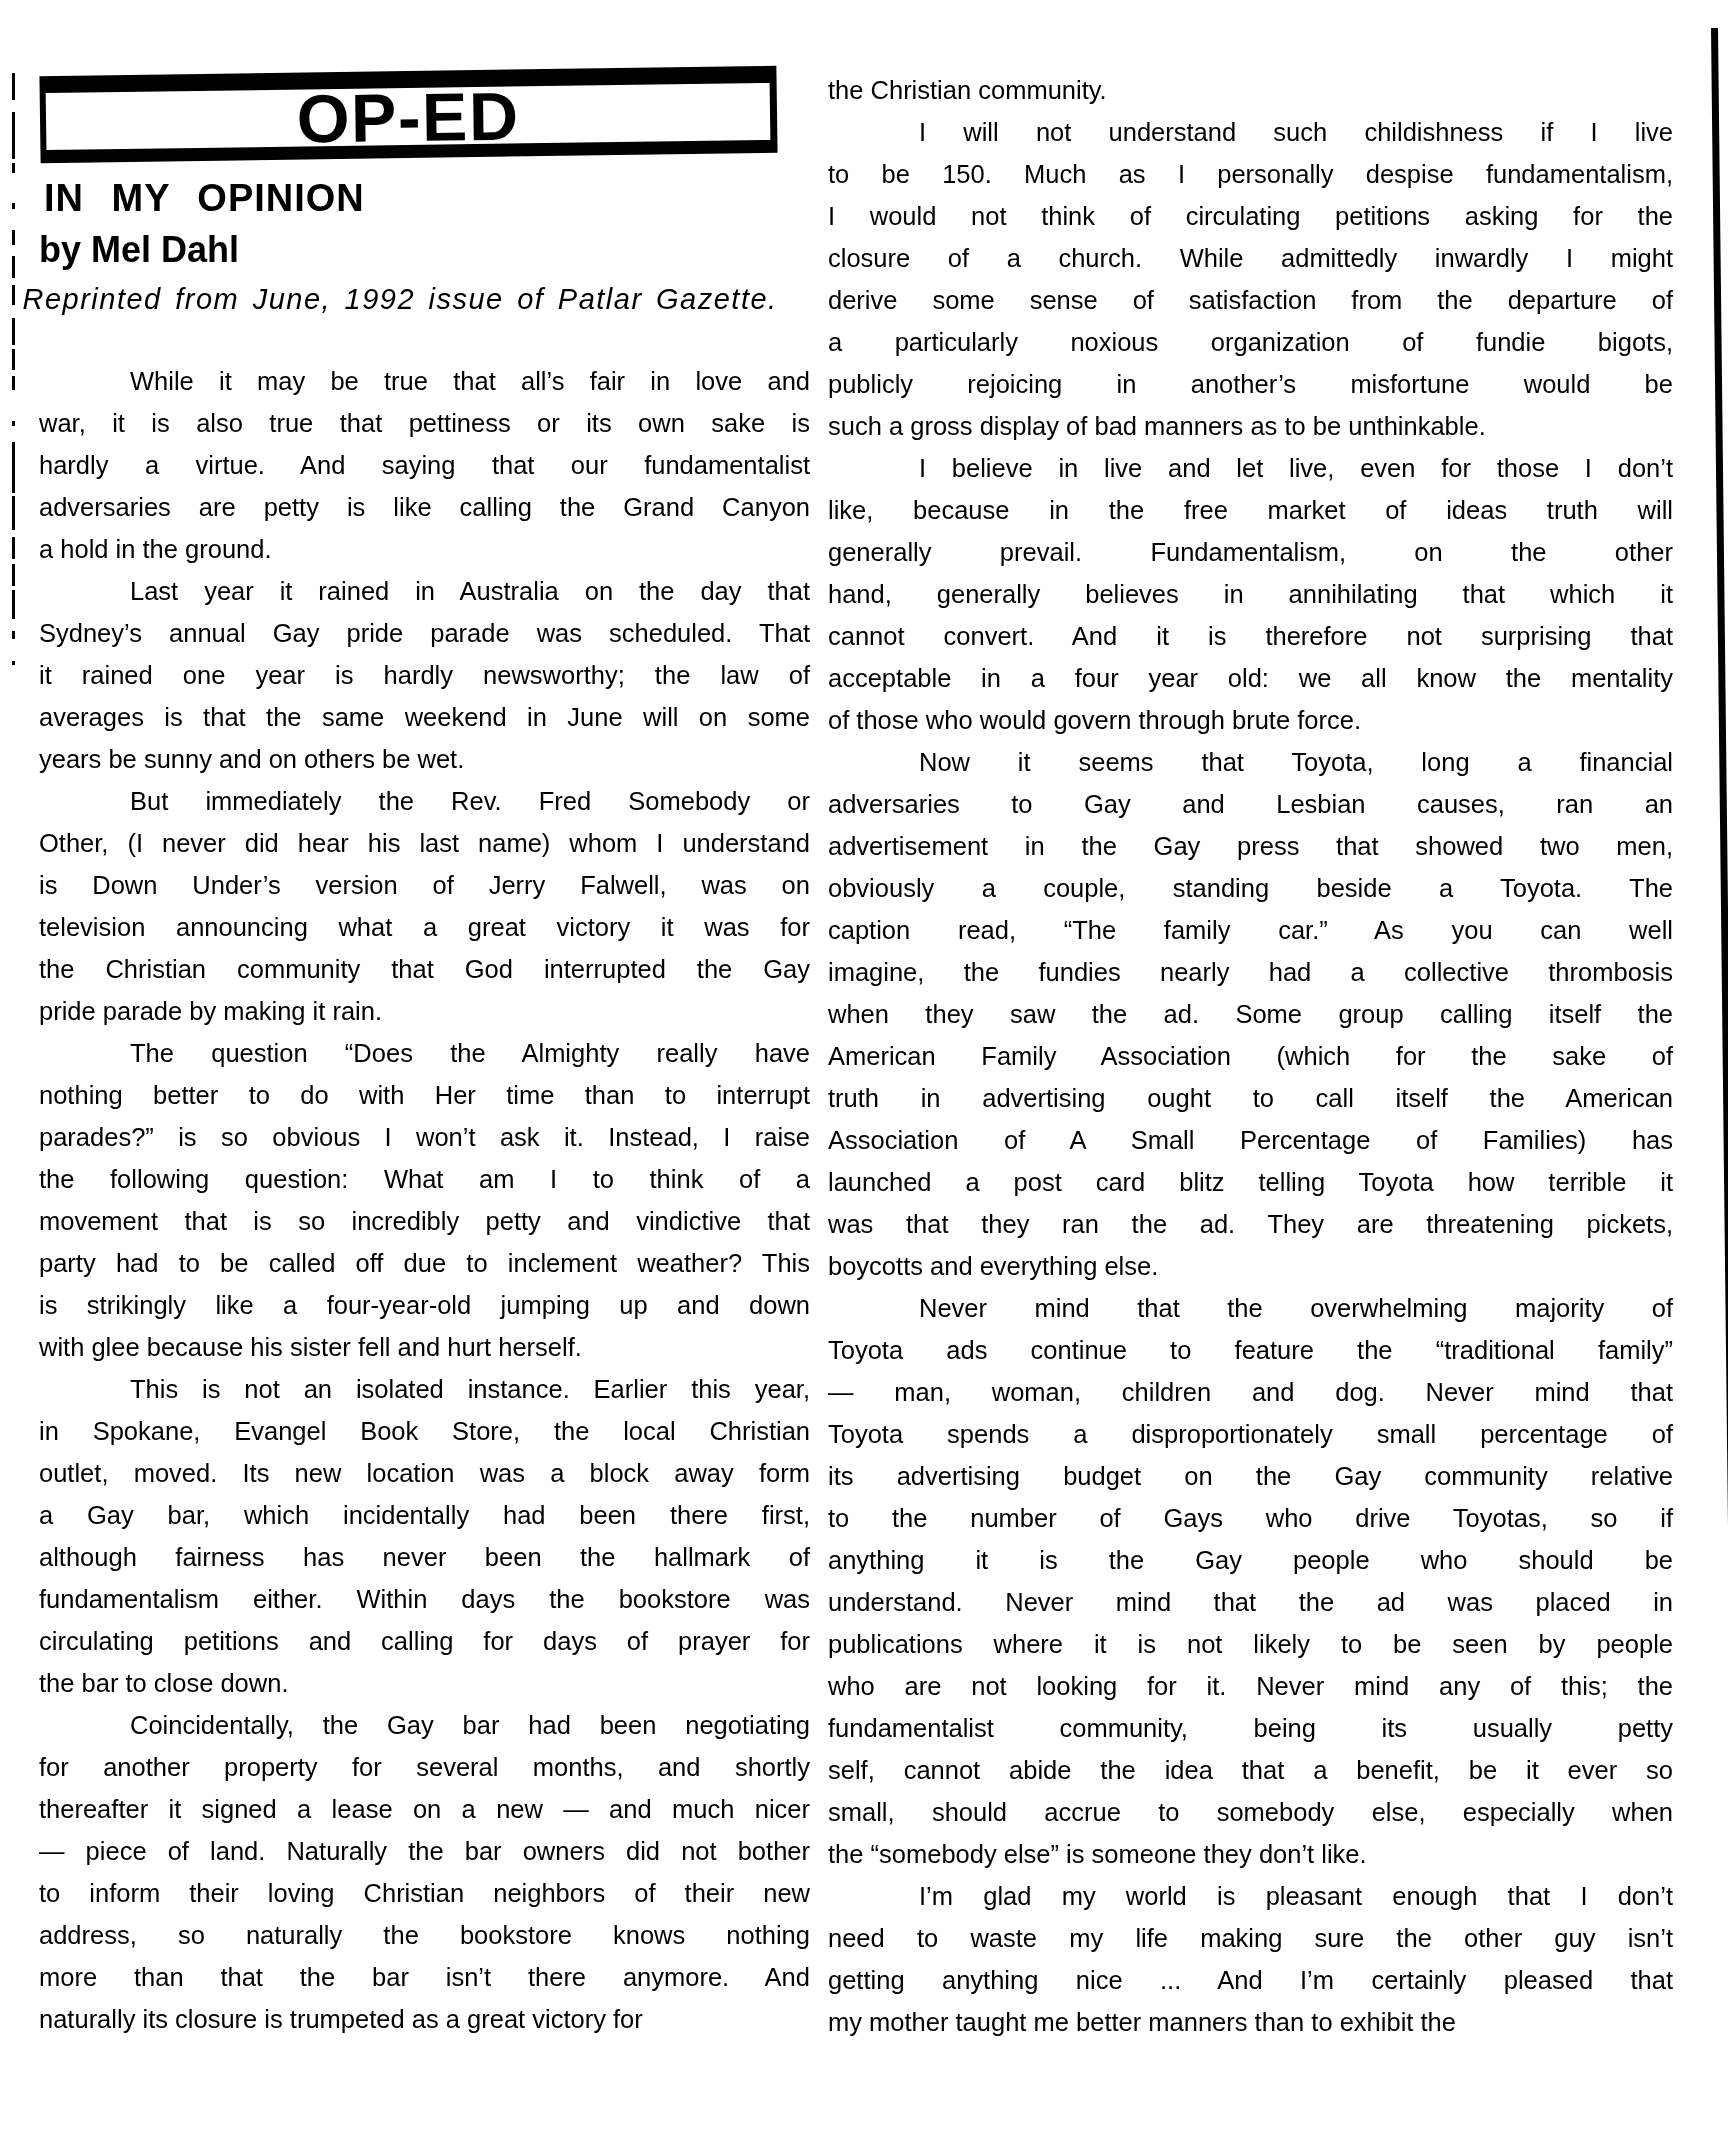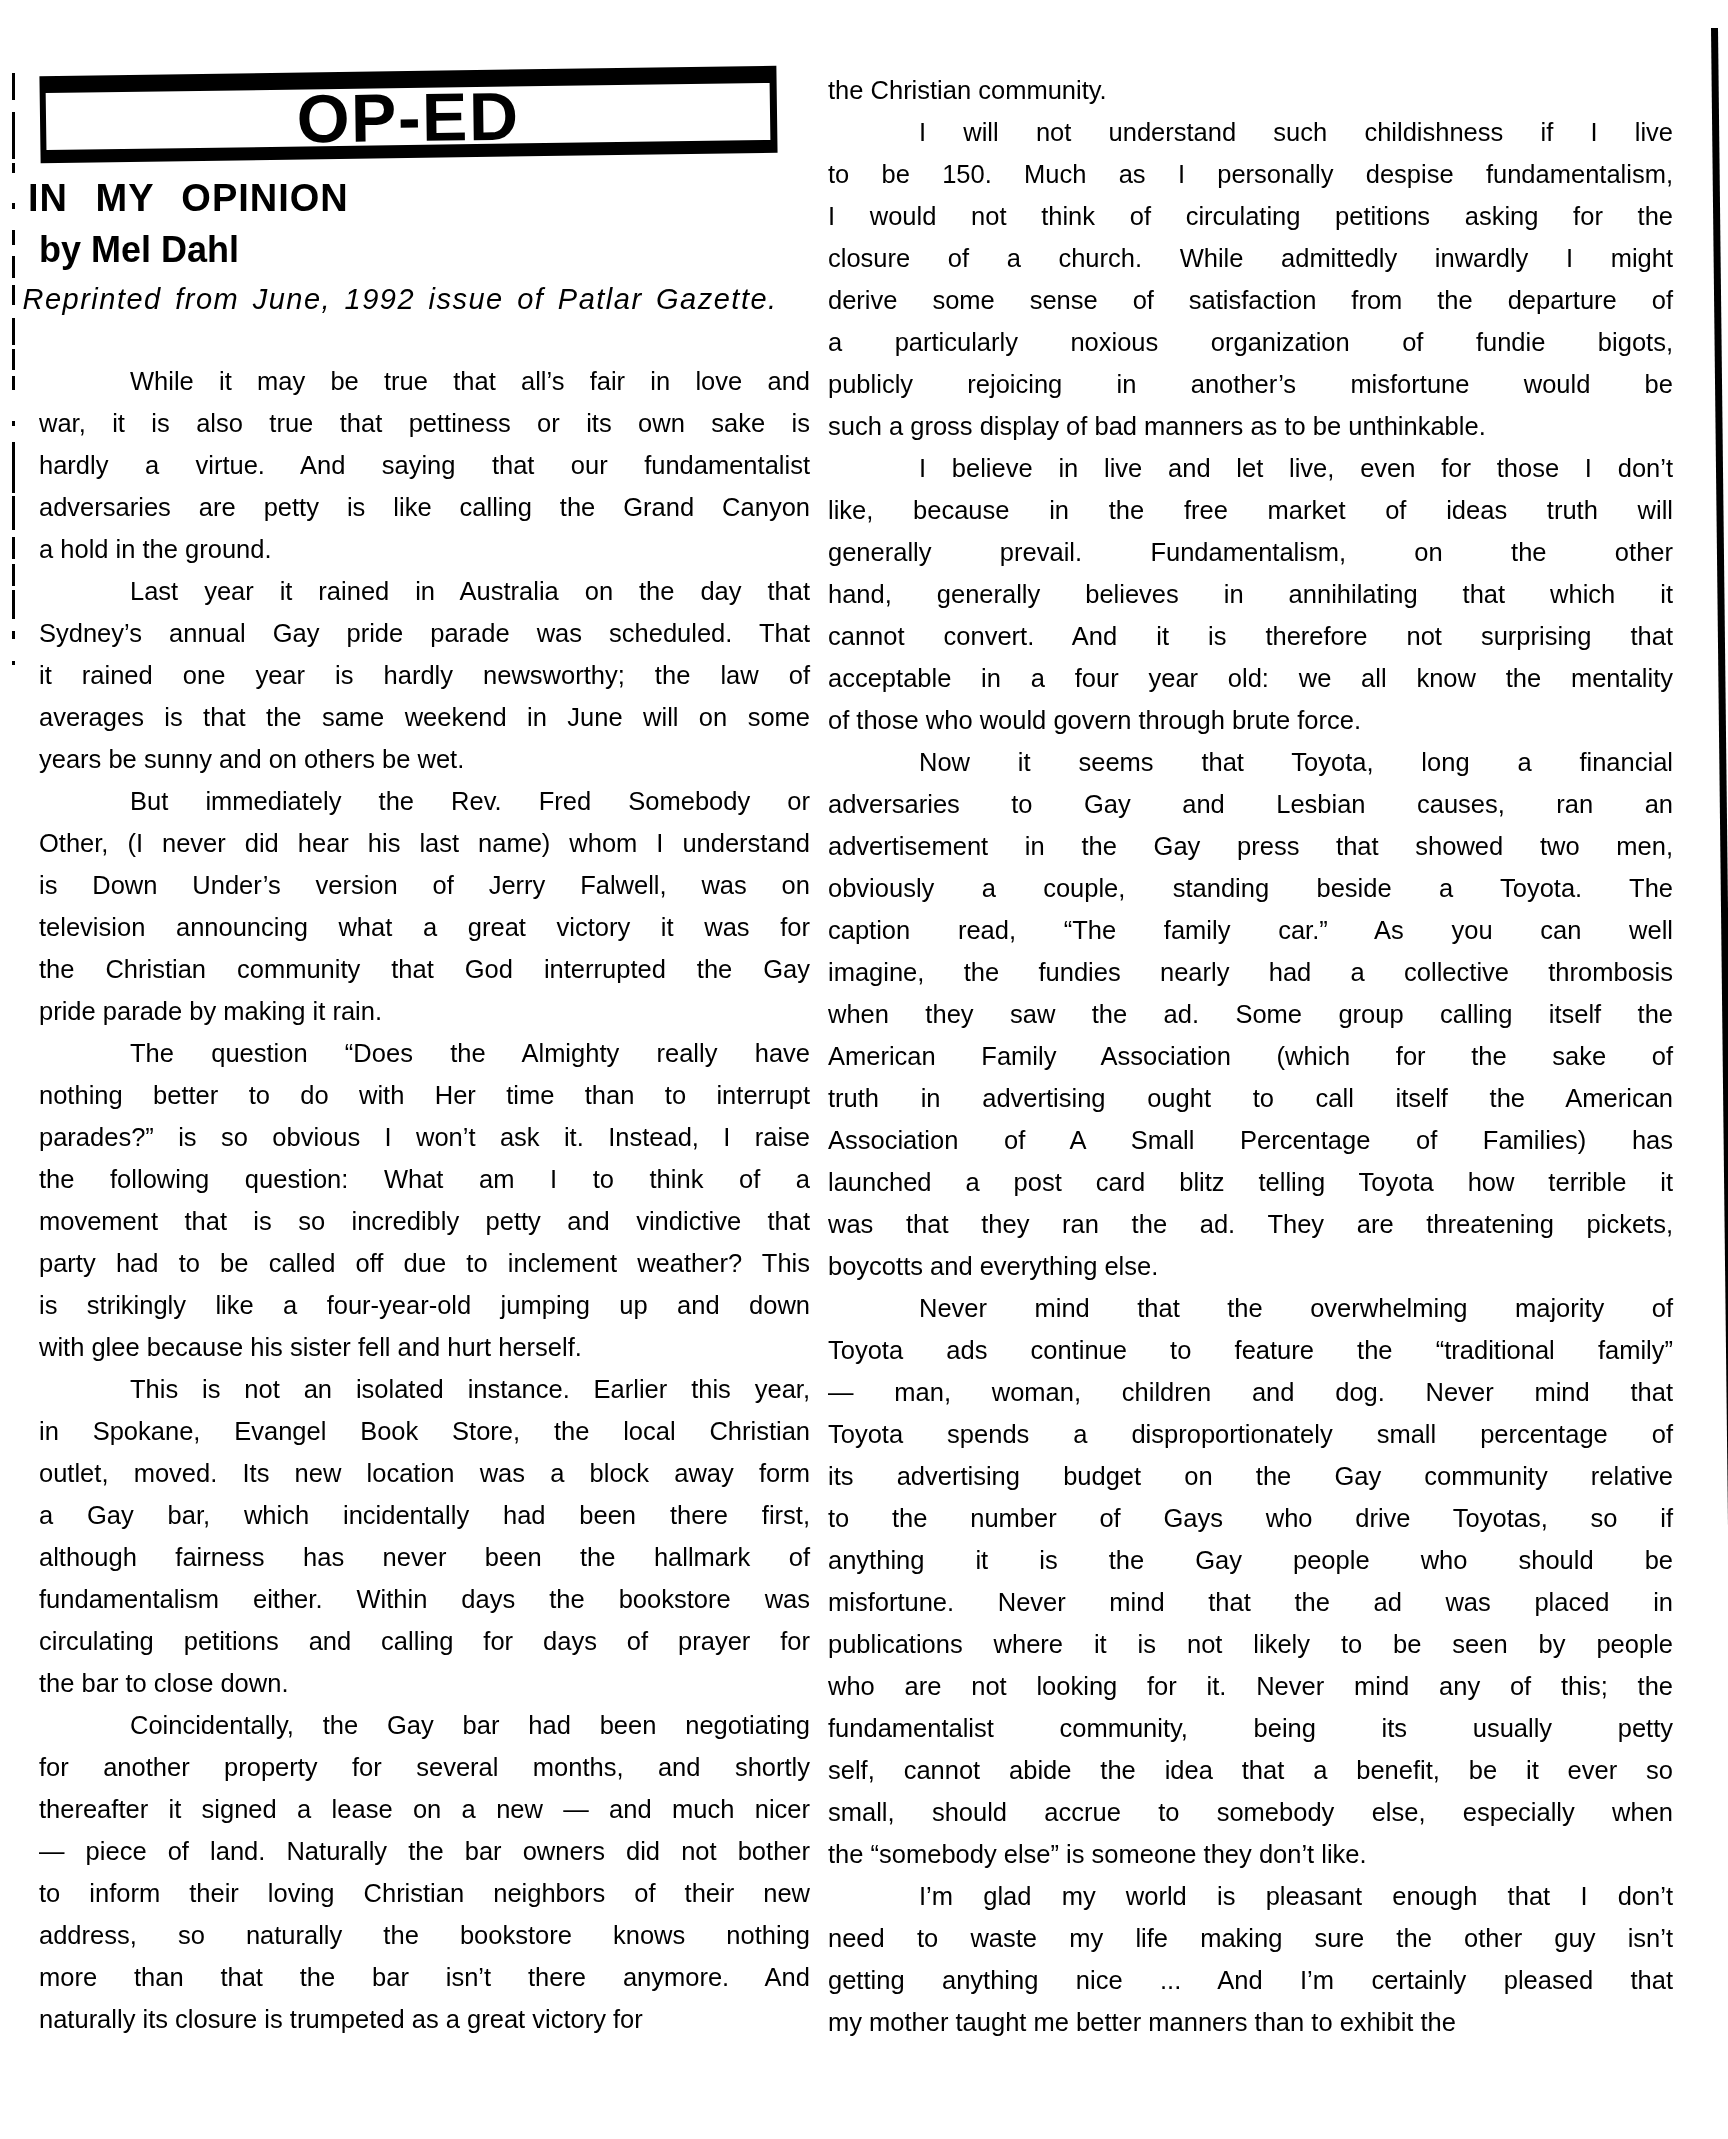--- a/index.html
+++ b/index.html
@@ -20,21 +20,21 @@
     border-width:17.6px 7.8px 13.7px 6.9px;
     transform:rotate(-0.8deg);
     display:flex; align-items:center; justify-content:center;
     background:#fff;
   }
   .oped-title {
     font-weight:bold; font-size:68px; line-height:1;
     letter-spacing:1.5px;
   }
   .section-heading {
-    position:absolute; left:28px; top:179px;
+    position:absolute; left:44px; top:179px;
     font-size:38px; font-weight:bold; line-height:1;
     word-spacing:0.42em; letter-spacing:1px;
   }
   .byline {
     position:absolute; left:39px; top:232px; width:739px;
     text-align:left;
     font-size:36px; font-weight:bold; line-height:1;
   }
   .source-note {
     position:absolute; left:22.5px; top:285px;
@@ -171,21 +171,21 @@
         <div class="line last">boycotts and everything else.</div>
       </div>
       <div>
         <div class="line indent">Never mind that the overwhelming majority of</div>
         <div class="line">Toyota ads continue to feature the “traditional family”</div>
         <div class="line">— man, woman, children and dog. Never mind that</div>
         <div class="line">Toyota spends a disproportionately small percentage of</div>
         <div class="line">its advertising budget on the Gay community relative</div>
         <div class="line">to the number of Gays who drive Toyotas, so if</div>
         <div class="line">anything it is the Gay people who should be</div>
-        <div class="line">misfortune. Never mind that the ad was placed in</div>
+        <div class="line">understand. Never mind that the ad was placed in</div>
         <div class="line">publications where it is not likely to be seen by people</div>
         <div class="line">who are not looking for it. Never mind any of this; the</div>
         <div class="line">fundamentalist community, being its usually petty</div>
         <div class="line">self, cannot abide the idea that a benefit, be it ever so</div>
         <div class="line">small, should accrue to somebody else, especially when</div>
         <div class="line last">the “somebody else” is someone they don’t like.</div>
       </div>
       <div>
         <div class="line indent">I’m glad my world is pleasant enough that I don’t</div>
         <div class="line">need to waste my life making sure the other guy isn’t</div>

